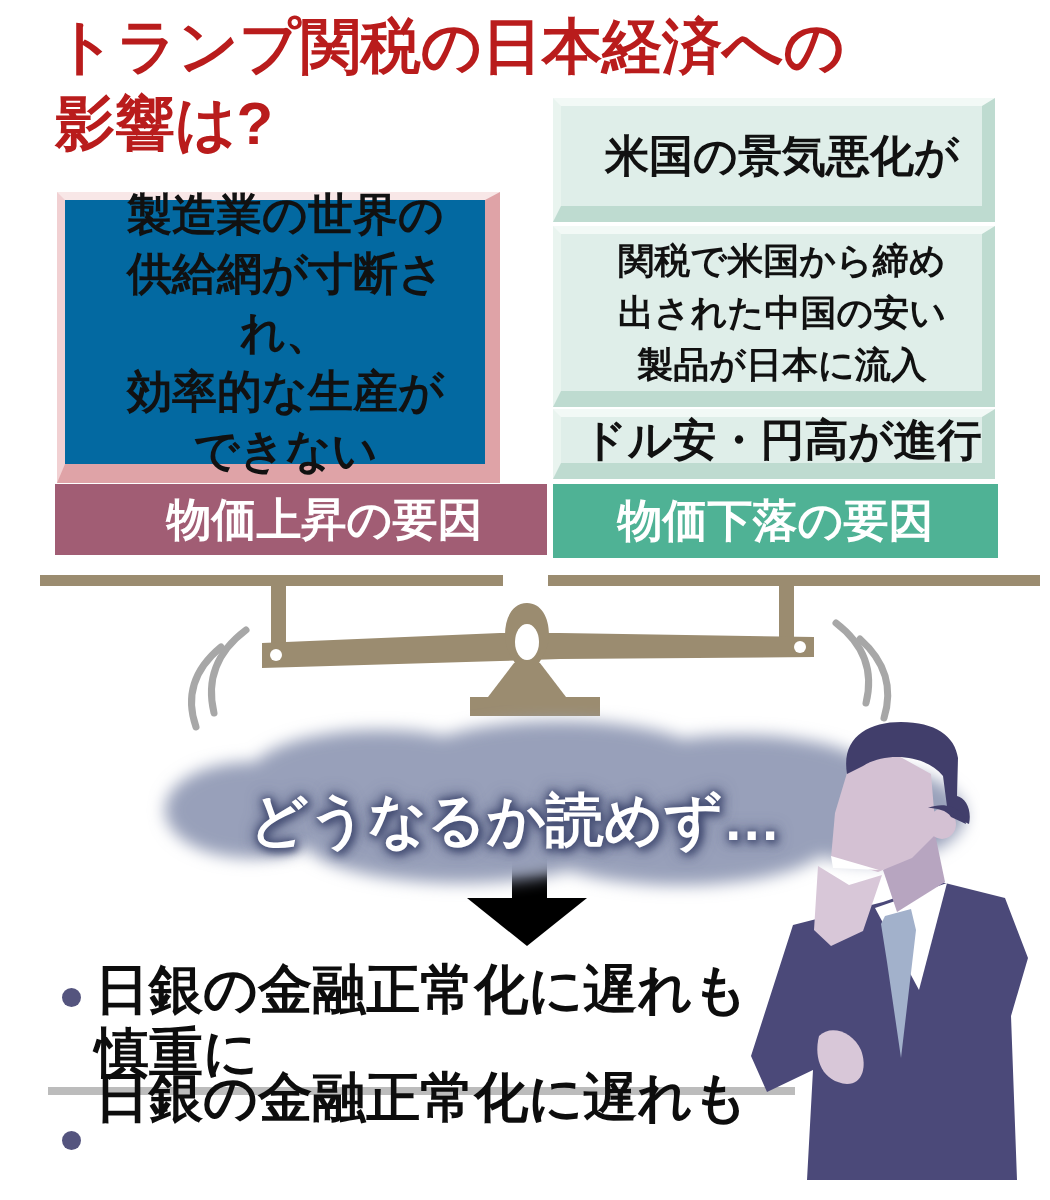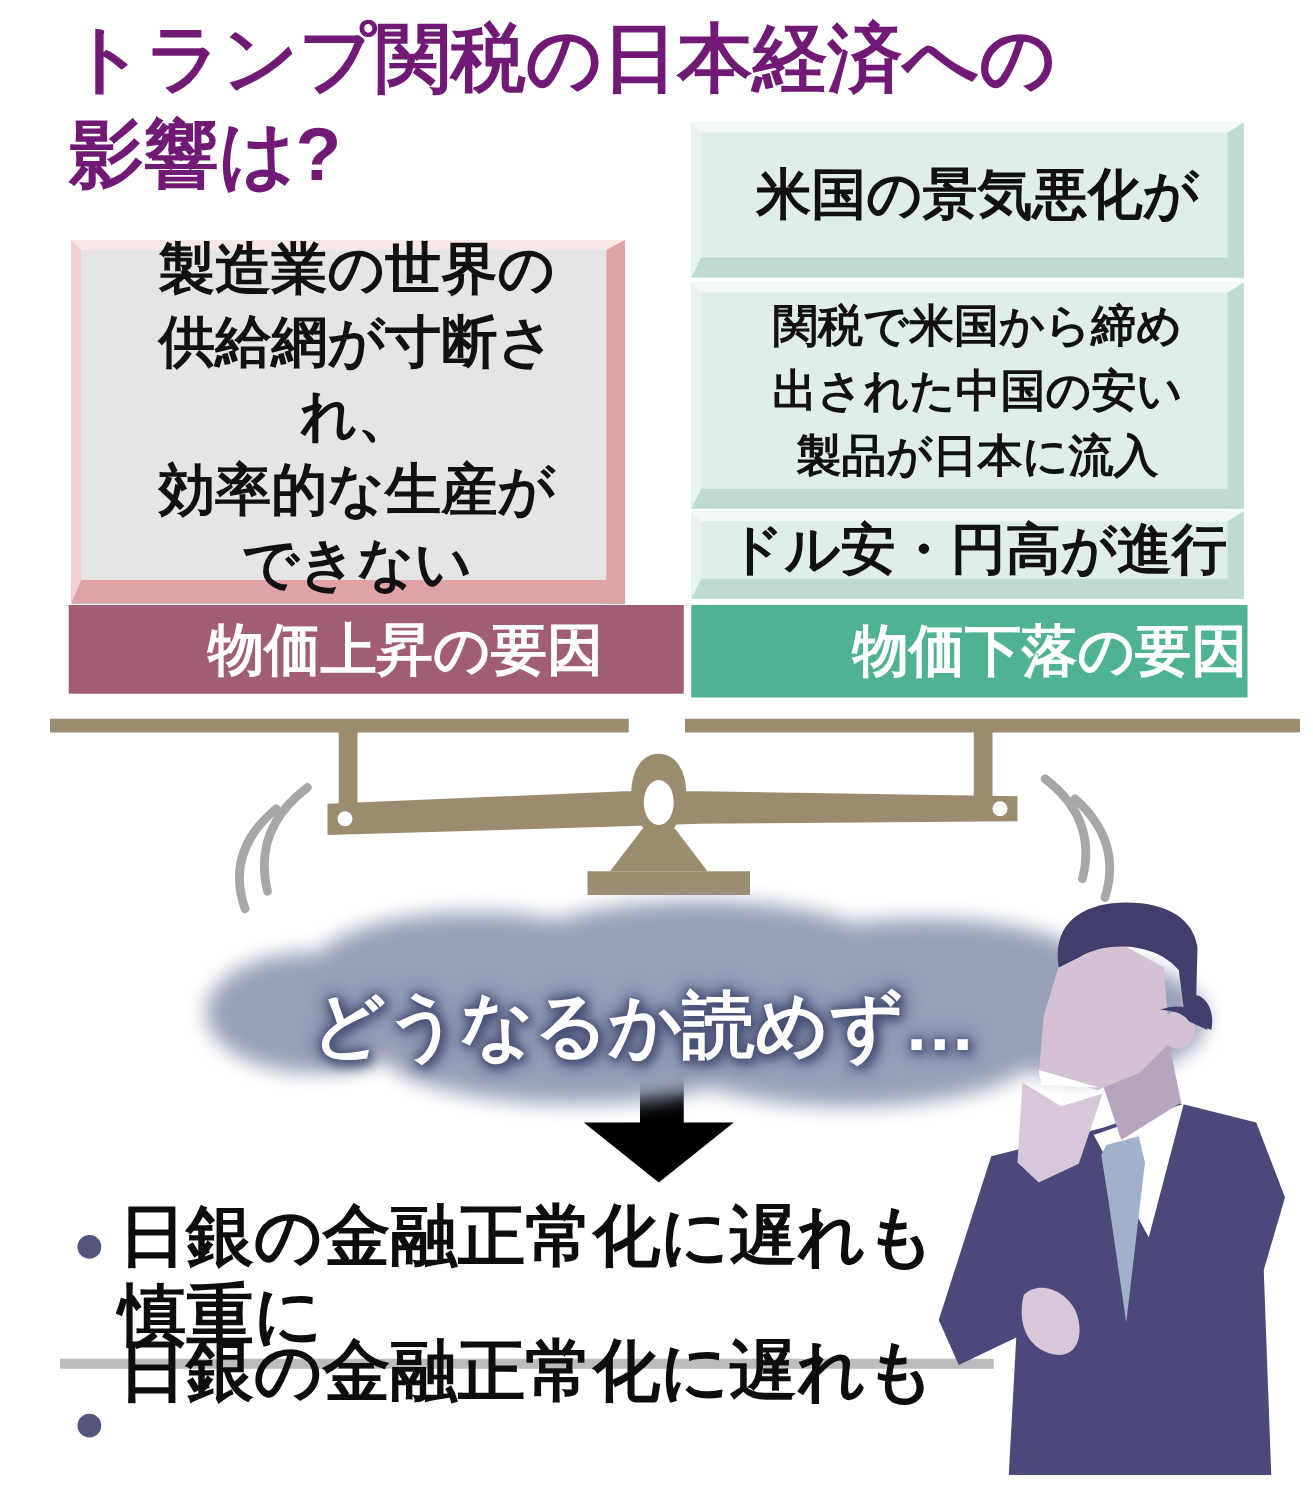--- a/index.html
+++ b/index.html
@@ -4,31 +4,31 @@
 <style>
   html,body{margin:0;padding:0;background:#ffffff;}
   .canvas{
     position:relative;width:1050px;height:1200px;background:#ffffff;overflow:hidden;
     font-family:"Liberation Sans","DejaVu Sans",sans-serif;color:#111;
   }
   .abs{position:absolute;}
   
   .title{
     left:55px;top:8px;width:940px;
-    font-size:60px;font-weight:800;line-height:77px;color:#701a75;
+    font-size:60px;font-weight:800;line-height:77px;color:#b91c1c;
     letter-spacing:0px;
   }
   .title div{white-space:nowrap;}
   
   .box{
     box-sizing:border-box;display:flex;align-items:center;justify-content:center;
     text-align:center;font-weight:700;padding-left:21px;
   }
   .box-pink{
-    background:#e5e5e5;
+    background:#0369a1;
     border-top:8px solid #f8e7e7;border-left:8px solid #f1d0d2;
     border-right:15px solid #dfa3a7;border-bottom:19px solid #dfa3a7;
   }
   .box-green{
     background:#dfeee9;
     border-top:8px solid #f2f9f6;border-left:8px solid #e9f4ef;
     border-right:13px solid #bedbd0;border-bottom:16px solid #bedbd0;
   }
   .box-text-l{font-size:45px;line-height:59px;}
   .box-text-g1{font-size:44px;line-height:52px;}
@@ -86,21 +86,21 @@
       <span style="display:block">関税で米国から締め</span>
       <span style="display:block">出された中国の安い</span>
       <span style="display:block">製品が日本に流入</span>
     </div>
   </div>
   <div class="abs box box-green" style="left:553px;top:409px;width:442px;height:70px;">
     <div class="box-text-g3">
       <span style="display:block">ドル安・円高が進行</span>
     </div>
   </div>
-  <div class="abs band band-green" style="left:553px;top:484px;width:445px;height:74px;justify-content:flex-end;">
+  <div class="abs band band-green" style="left:553px;top:484px;width:445px;height:74px;">
     <span>物価下落の要因</span>
   </div>
 
   <svg class="abs z2" style="left:0;top:555px;" width="1050" height="185" viewBox="0 0 1050 185">
     <g fill="#9b8c70">
       <rect x="40" y="20" width="463" height="11"></rect>
       <rect x="548" y="20" width="492" height="11"></rect>
       <rect x="271" y="30" width="15" height="68"></rect>
       <rect x="779" y="30" width="15" height="60"></rect>
       <path d="M262,88 L500,78 L560,78 L814,82 L814,102 L560,104 L500,106 L262,113 Z"></path>

